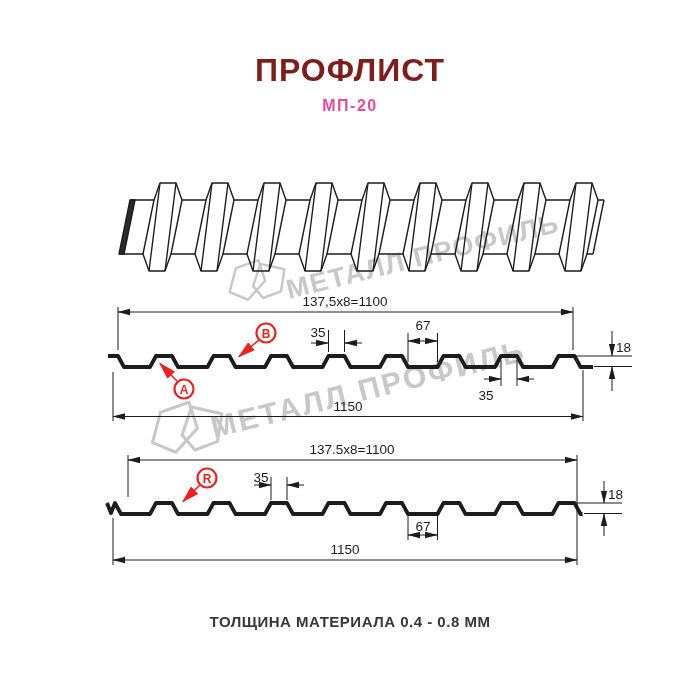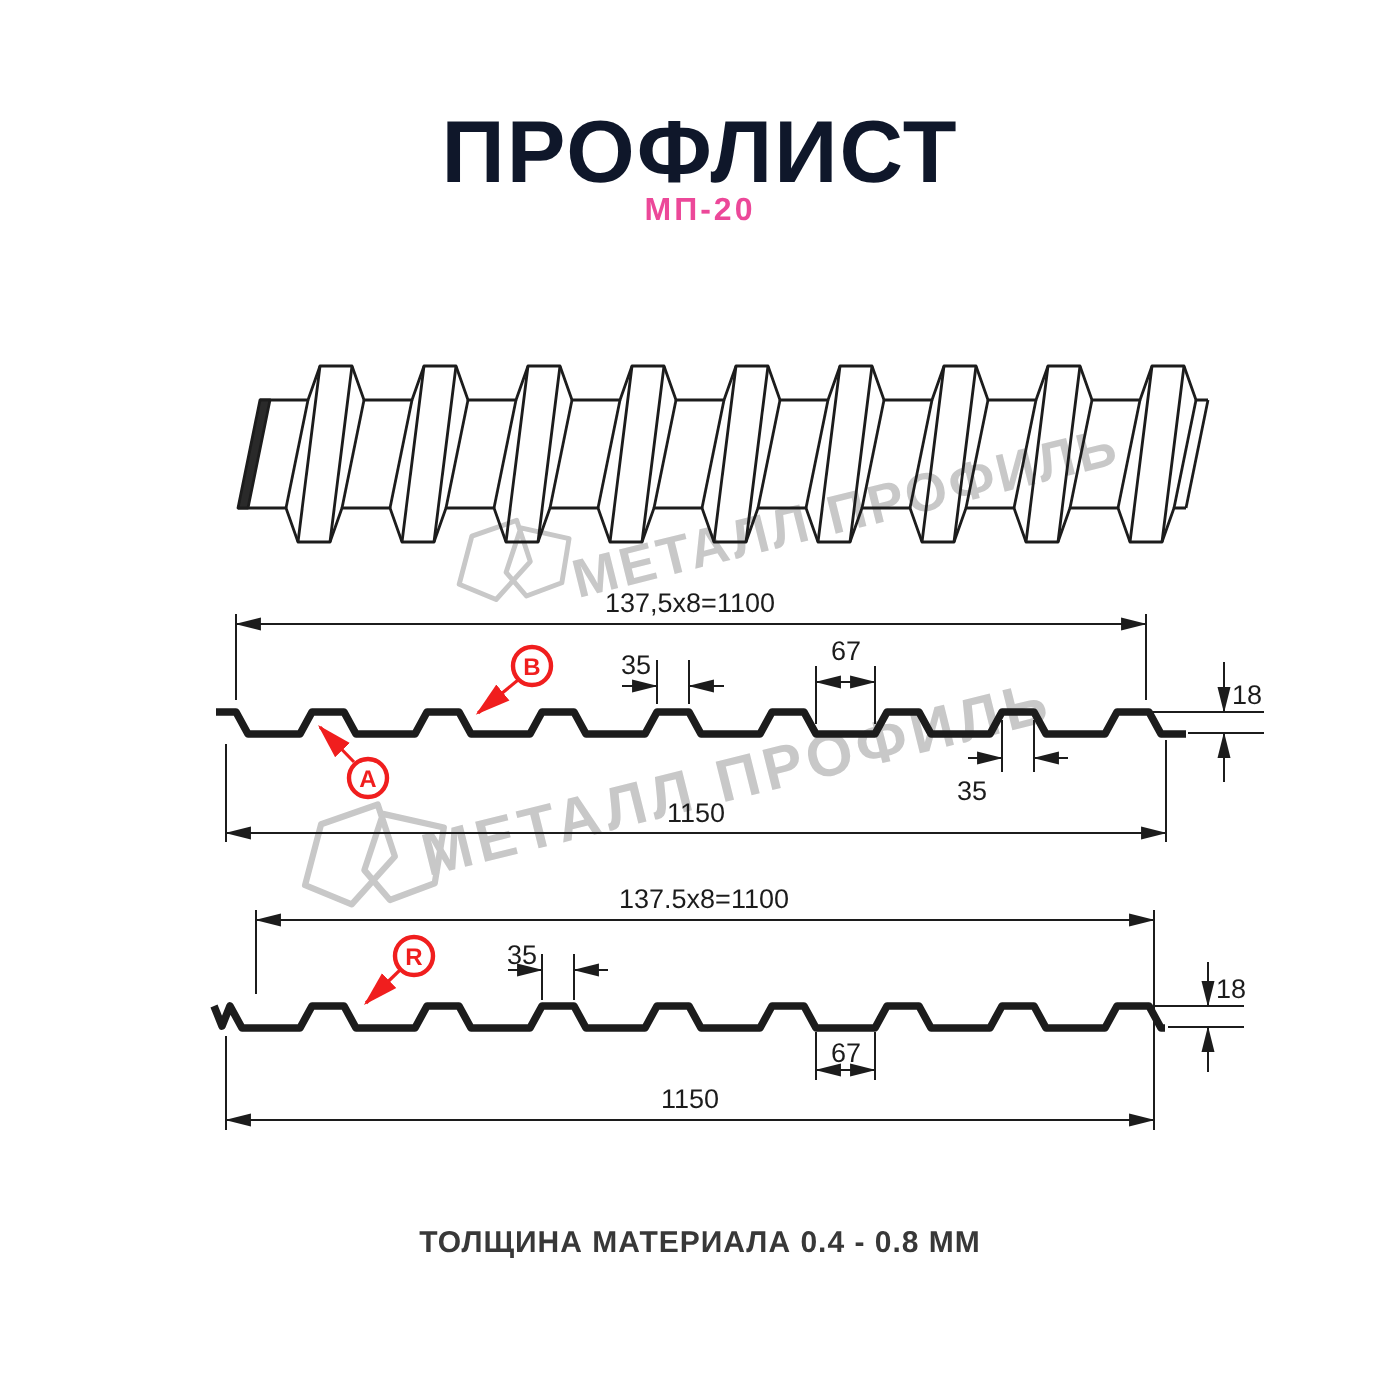--- a/index.html
+++ b/index.html
@@ -1,19 +1,19 @@
 <!DOCTYPE html>
 <html><head>
 <meta charset="utf-8">
 <style>
   html,body{margin:0;padding:0;background:#ffffff;}
   .page{position:relative;width:700px;height:700px;background:#ffffff;overflow:hidden;
         font-family:"Liberation Sans", sans-serif;}
   .title{position:absolute;top:52px;left:0;width:700px;text-align:center;
-         font-size:44px;font-weight:bold;letter-spacing:1px;color:#0f172a;}
+         font-size:32px;font-weight:bold;letter-spacing:1px;color:#7f1d1d;}
   .subtitle{position:absolute;top:97px;left:0;width:700px;text-align:center;
          font-size:16px;font-weight:bold;letter-spacing:1.5px;color:#ec4899;}
   .footer{position:absolute;top:613px;left:0;width:700px;text-align:center;
          font-size:15px;font-weight:bold;letter-spacing:0.5px;color:#383838;}
   svg{position:absolute;left:0;top:0;}
   .dimtxt{font-size:13.5px;fill:#1c1c1c;}
   .marktxt{font-size:12px;font-weight:bold;fill:#f01e1e;}
   .wmtxt{font-weight:bold;fill:#c8c8c8;}
 </style>
 </head>

